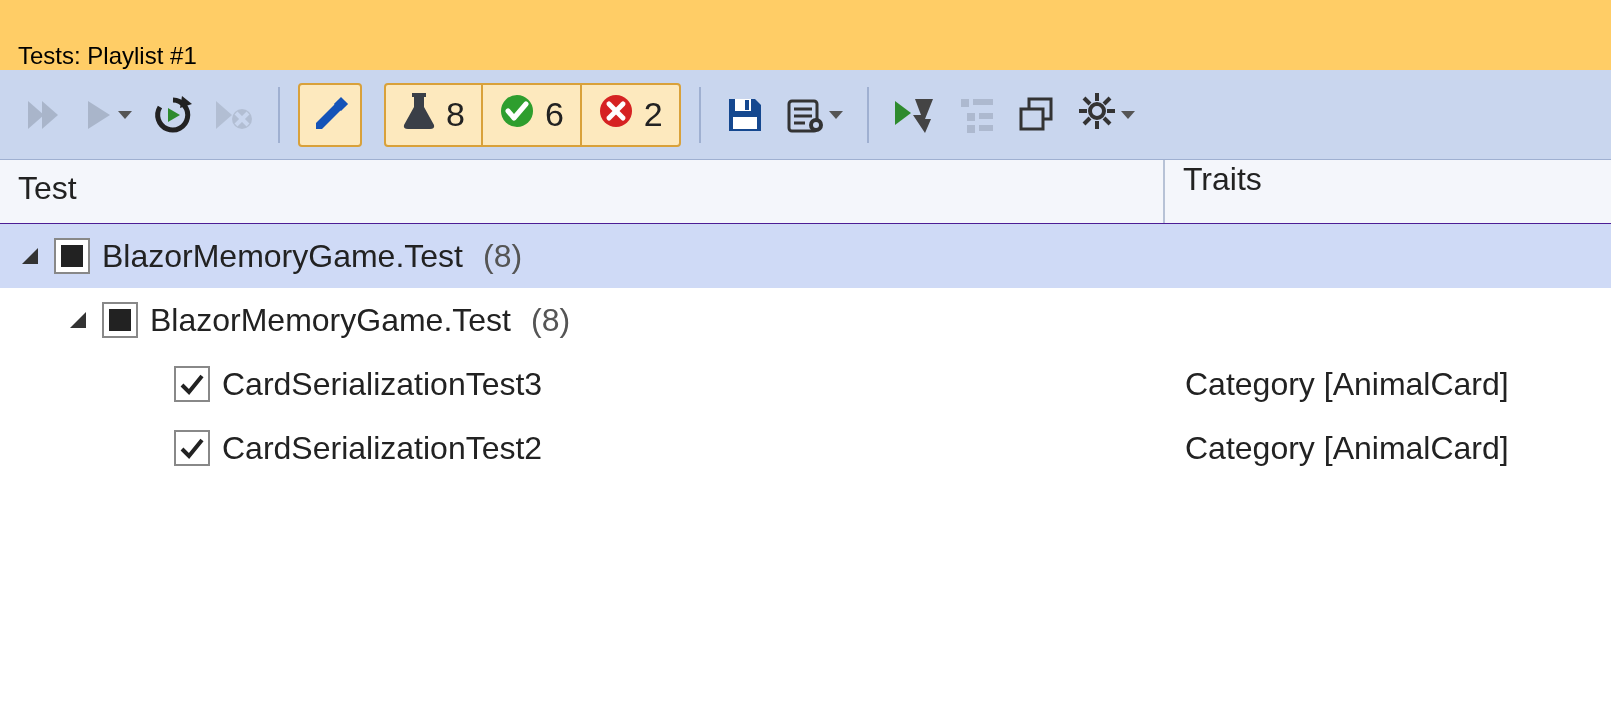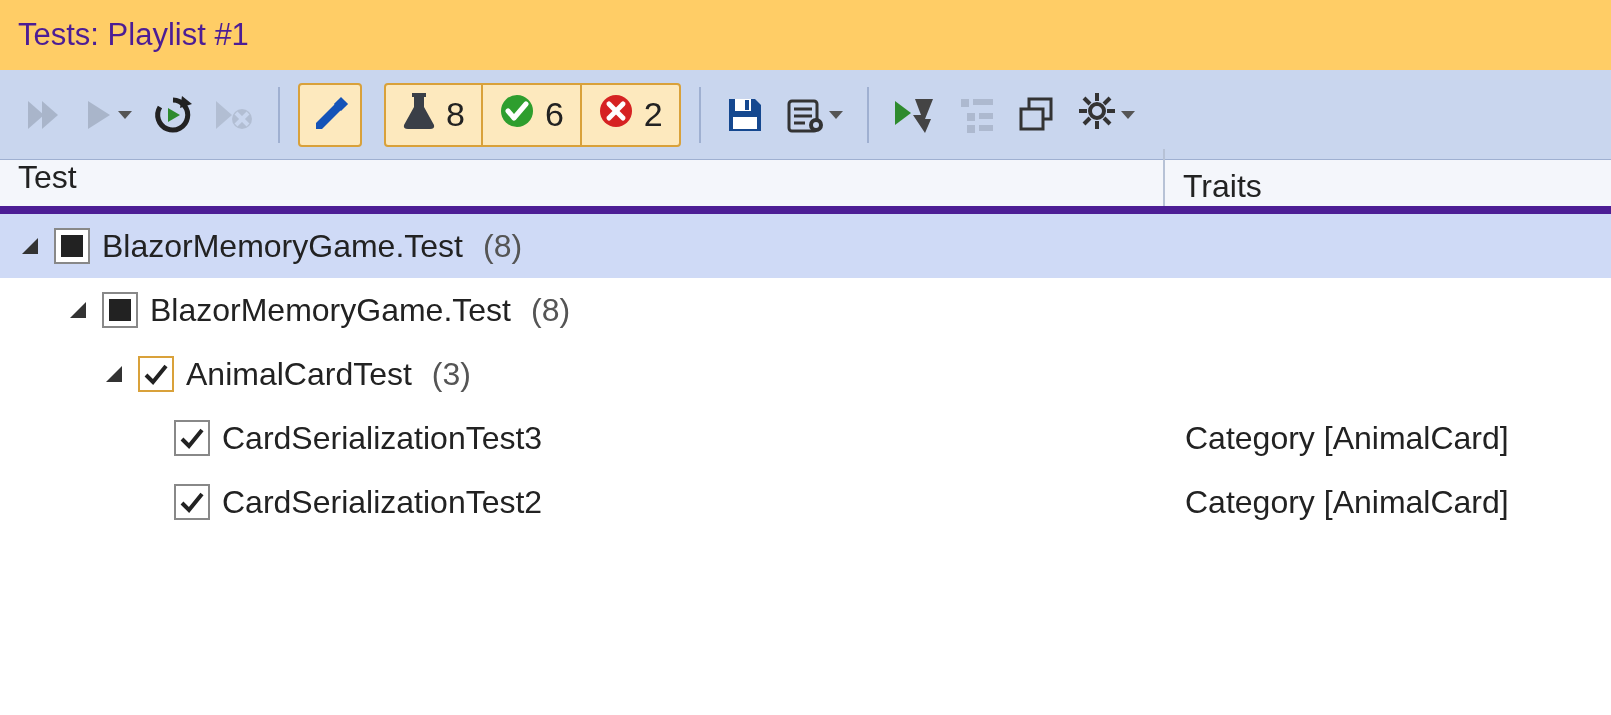--- a/index.html
+++ b/index.html
@@ -13,24 +13,24 @@
     height: 715px;
     overflow: hidden;
   }
   .window { width: 1611px; }
 
   
   .titlebar {
     background: #ffcd66;
     height: 70px;
     display: flex;
-    align-items: center;
+    align-items: flex-end;
     padding: 0 18px;
-    font-size: 31px;
-    color: #4c1d95;
+    font-size: 24px;
+    color: #000000;
   }
 
   
   .toolbar {
     background: #c9d6ee;
     height: 90px;
     display: flex;
     align-items: center;
     padding: 0 18px;
     gap: 8px;
@@ -74,24 +74,23 @@
     width: 0; height: 0;
     border-left: 7px solid transparent;
     border-right: 7px solid transparent;
     border-top: 8px solid #555;
     margin-left: 4px;
   }
 
   
   .colheader {
     display: flex;
-    height: 54px;
+    height: 64px;
     background: #f4f6fb;
-    border-bottom: 8px solid #4c1d95;
-    align-items: flex-end;
+    border-bottom: 1px solid #4c1d95;
   }
   .col-test  { flex: 0 0 1165px; padding: 10px 18px; font-size: 32px; border-right: 2px solid #b7c2d6; }
   .col-traits{ flex: 1 1 auto;   padding: 1px 18px; font-size: 32px; }
 
   
   .tree { font-size: 32px; }
   .row {
     display: flex; align-items: center;
     height: 64px;
     padding-left: 18px;
@@ -315,38 +314,20 @@
         <span class="chkbox">
             <span class="fill"></span>
           </span>
         <span>BlazorMemoryGame.Test</span>
         <span class="count">(8)</span>
       </div>
       <div class="traitcell"></div>
     </div>
 
 
-    <div class="row">
-      <div class="testcell">
-        <span class="indent-2"></span>
-        <span class="expander">
-          <svg width="20" height="20" viewBox="0 0 20 20">
-              <polygon points="2,18 18,18 18,2" fill="#333"></polygon>
-            </svg>
-        </span>
-        <span class="chkbox hl">
-          <svg viewBox="0 0 26 26">
-              <polyline points="3,14 10,21 23,5" fill="none" stroke="#222" stroke-width="4"></polyline>
-            </svg>
-        </span>
-        <span>AnimalCardTest</span>
-        <span class="count">(3)</span>
-      </div>
-      <div class="traitcell"></div>
-    </div>
 
     <div class="row">
       <div class="testcell">
         <span class="indent-3"></span>
         <span class="expander none"></span>
         <span class="chkbox">
           <svg viewBox="0 0 26 26">
               <polyline points="3,14 10,21 23,5" fill="none" stroke="#222" stroke-width="4"></polyline>
             </svg>
         </span>

